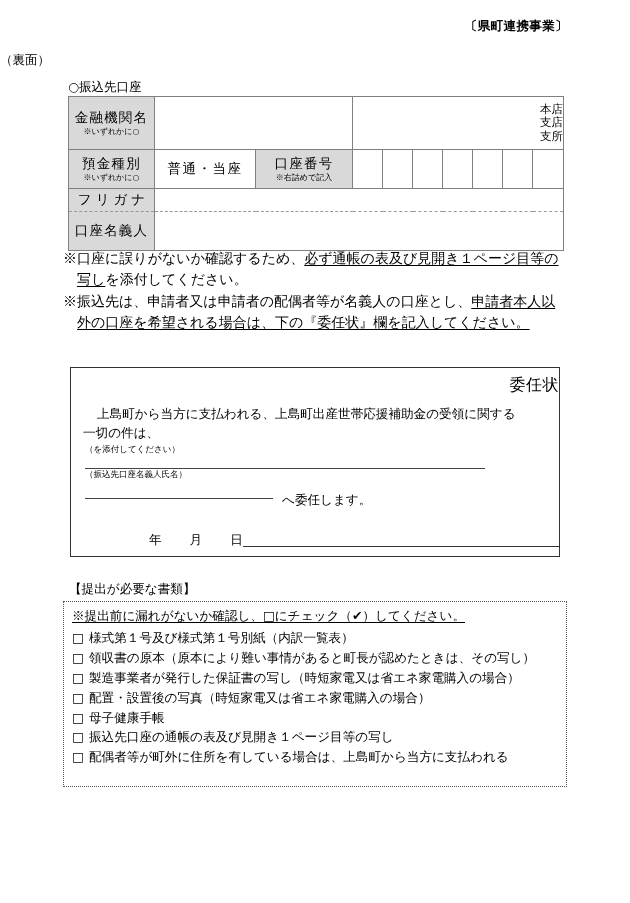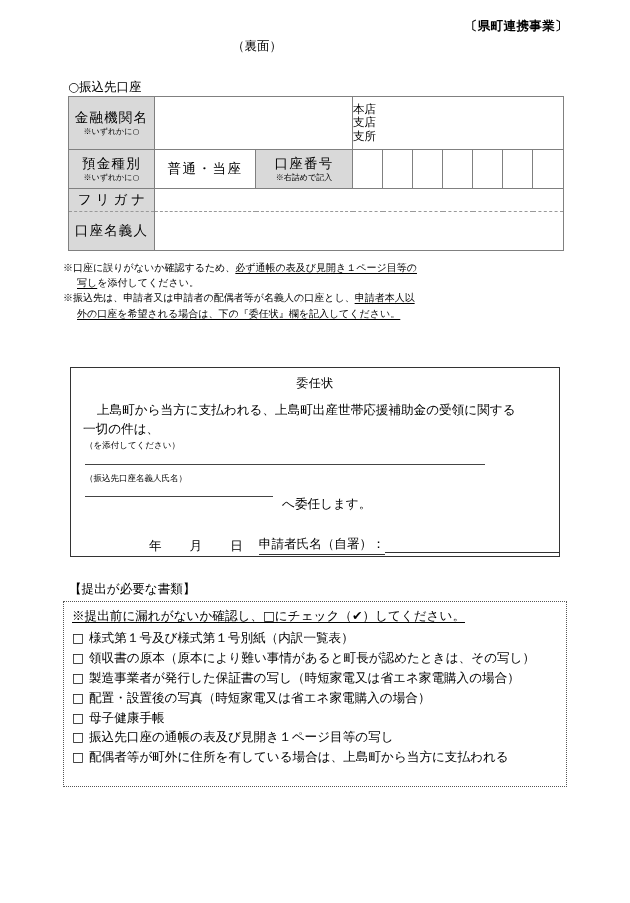--- a/index.html
+++ b/index.html
@@ -29,24 +29,24 @@
     top: 18px;
     right: 62px;
     font-size: 12.5px;
     font-weight: bold;
     letter-spacing: 0.4px;
     white-space: nowrap;
     margin-left: 18px;
   }
   .hdr-side {
     position: absolute;
-    top: 38px;
+    top: 52px;
     left: 0;
     width: 514px;
-    text-align: center;
+    text-align: left;
     font-size: 12.5px;
     white-space: nowrap;
   }
 
   
   .sec-label {
     position: absolute;
     left: 68px;
     top: 79px;
     font-size: 12.5px;
@@ -87,60 +87,61 @@
   }
   .lbl-wide {
     letter-spacing: 4px;
     text-indent: 4px;
   }
   .val-cell { background: #ffffff; }
   .dashed-right { border-right: 1px dashed #999999 !important; }
   .dashed-top   { border-top: 1px dashed #999999 !important; }
   .dashed-bottom{ border-bottom: 1px dashed #999999 !important; }
   .branch-cell {
+    text-align: right;
     padding: 3px 6px 3px 0;
     font-size: 11.5px;
     line-height: 1.18;
   }
   .branch-cell span { display: block; }
   .kind-cell {
     text-align: center;
     font-size: 13.5px;
     letter-spacing: 1.5px;
   }
   .digit-cell { background: #ffffff; }
 
   
   .notes {
     position: absolute;
     left: 63px;
-    top: 260px;
+    top: 248px;
     width: 510px;
-    font-size: 10px;
+    font-size: 14px;
     line-height: 1.52;
   }
   .note-line { white-space: nowrap; }
   .note-indent { padding-left: 14px; }
   .note-indent2 { padding-left: 24px; }
   .u { text-decoration: underline; text-underline-offset: 2px; }
 
   
   .proxy-box {
     position: absolute;
     left: 70px;
     top: 367px;
     width: 490px;
     height: 190px;
     border: 1px solid #333333;
     box-sizing: border-box;
     font-size: 12.6px;
   }
   .proxy-title {
-    text-align: center;
-    font-size: 12px;
+    text-align: right;
+    font-size: 16px;
     margin-top: 7px;
     letter-spacing: 0.5px;
   }
   .proxy-body {
     margin-top: 9px;
     padding: 0 14px 0 12px;
     line-height: 1.5;
     font-family: Liberation Serif, serif;
   }
   .proxy-body .p1 { text-indent: 14px; }
@@ -151,21 +152,21 @@
     letter-spacing: 0px;
   }
   .rule-long {
     margin: 12px 0 0 14px;
     width: 400px;
     border-bottom: 1px solid #444444;
     height: 0;
   }
   .rule-short-row {
     display: flex;
-    align-items: flex-start;
+    align-items: center;
     margin: 11px 0 0 14px;
   }
   .rule-short {
     width: 188px;
     border-bottom: 1px solid #444444;
     height: 0;
     margin-bottom: 4px;
   }
   .rule-short-label { margin-left: 9px; }
   .date-row {
@@ -304,33 +305,32 @@
 
   <div class="proxy-box">
     <div class="proxy-title">委任状</div>
     <div class="proxy-body">
       <div class="p1">上島町から当方に支払われる、上島町出産世帯応援補助金の受領に関する</div>
       <div>一切の件は、</div>
     </div>
     <div class="proxy-cap">（を添付してください）</div>
     <div class="rule-long"></div>
 
-    <div class="proxy-cap" style="margin-top:8px">（振込先口座名義人氏名）</div>
+    <div class="proxy-cap" style="margin-top:0">（振込先口座名義人氏名）</div>
     <div class="rule-short-row">
       <div class="rule-short"></div>
       <div class="rule-short-label">へ委任します。</div>
     </div>
 
     <div class="date-row">
       <span class="dchar">年</span>
       <span class="gap-sm"></span>
       <span class="dchar">月</span>
       <span class="gap-sm"></span>
       <span class="dchar">日</span>
-      <span class="sig-label">申請者氏名（自署）：</span>
       <span class="sig-rule"></span>
     </div>
   </div>
 
   <div class="chk-heading">【提出が必要な書類】</div>
   <div class="chk-box">
     <div class="chk-intro u">※提出前に漏れがないか確認し、□にチェック（✔）してください。</div>
 
     <div class="chk-item">
       <span class="chk-mark">□</span>

